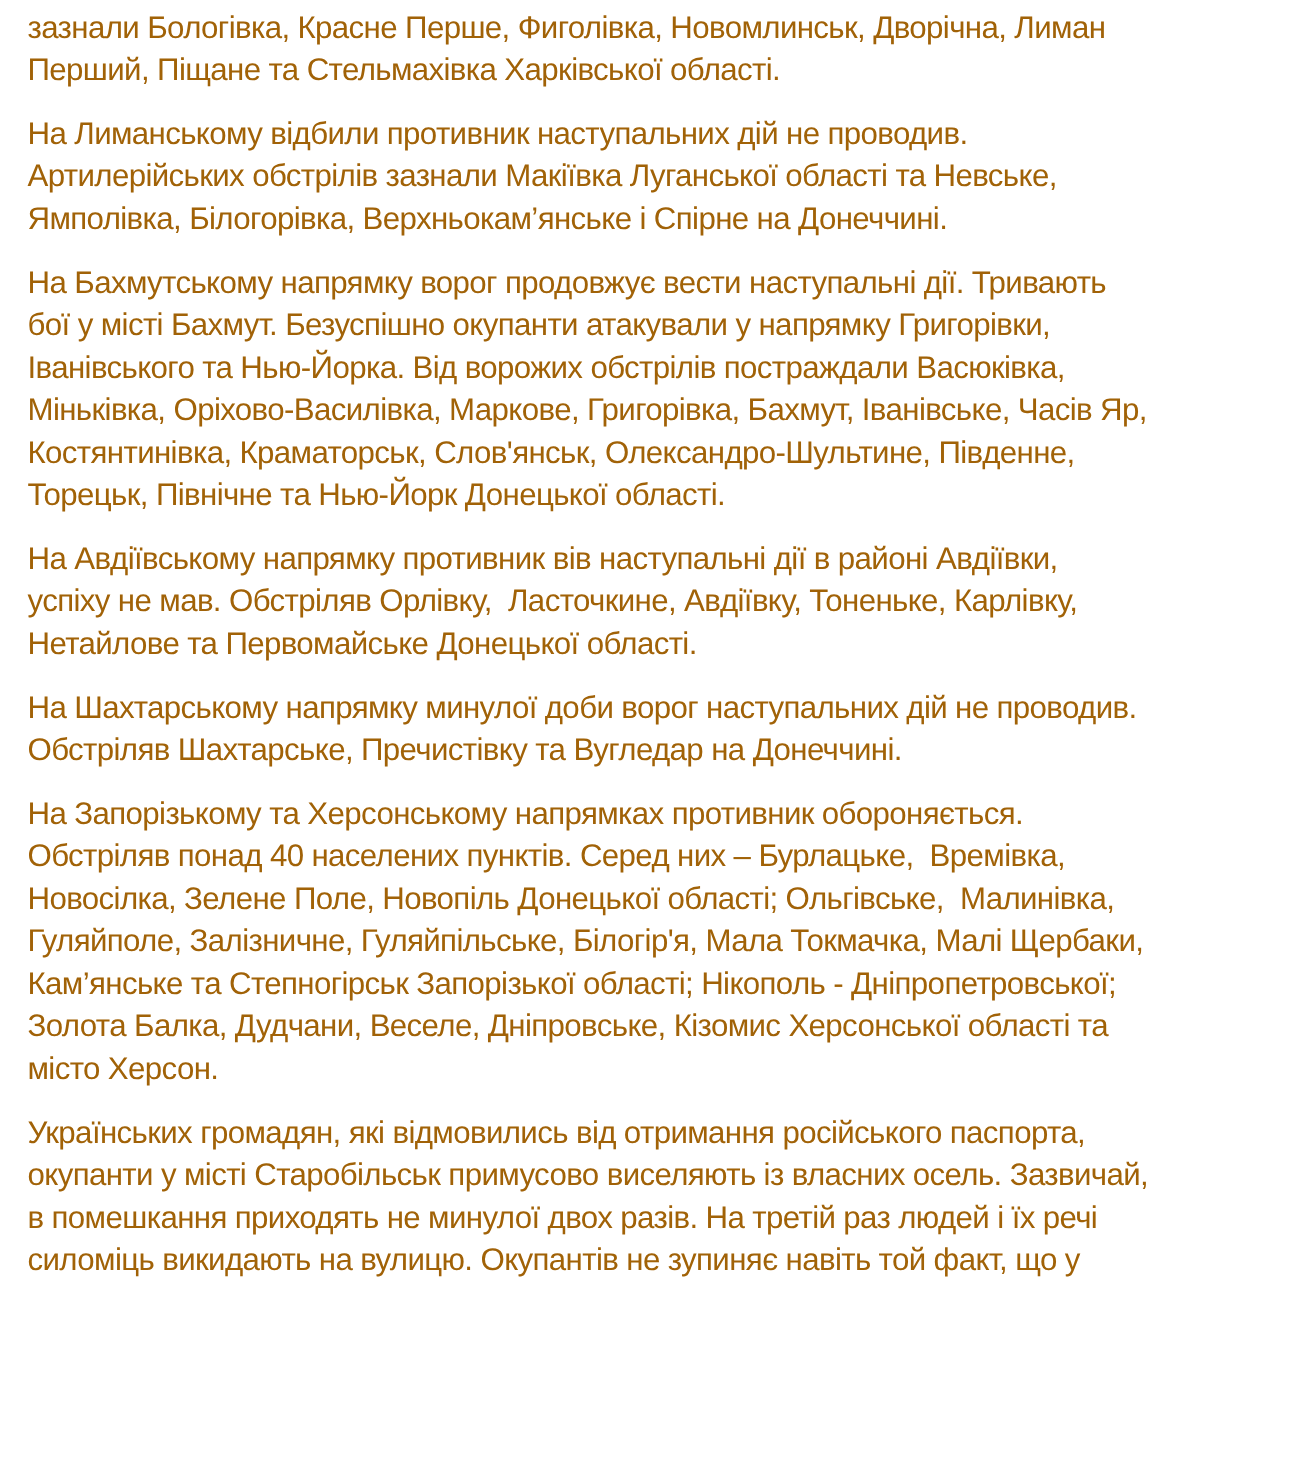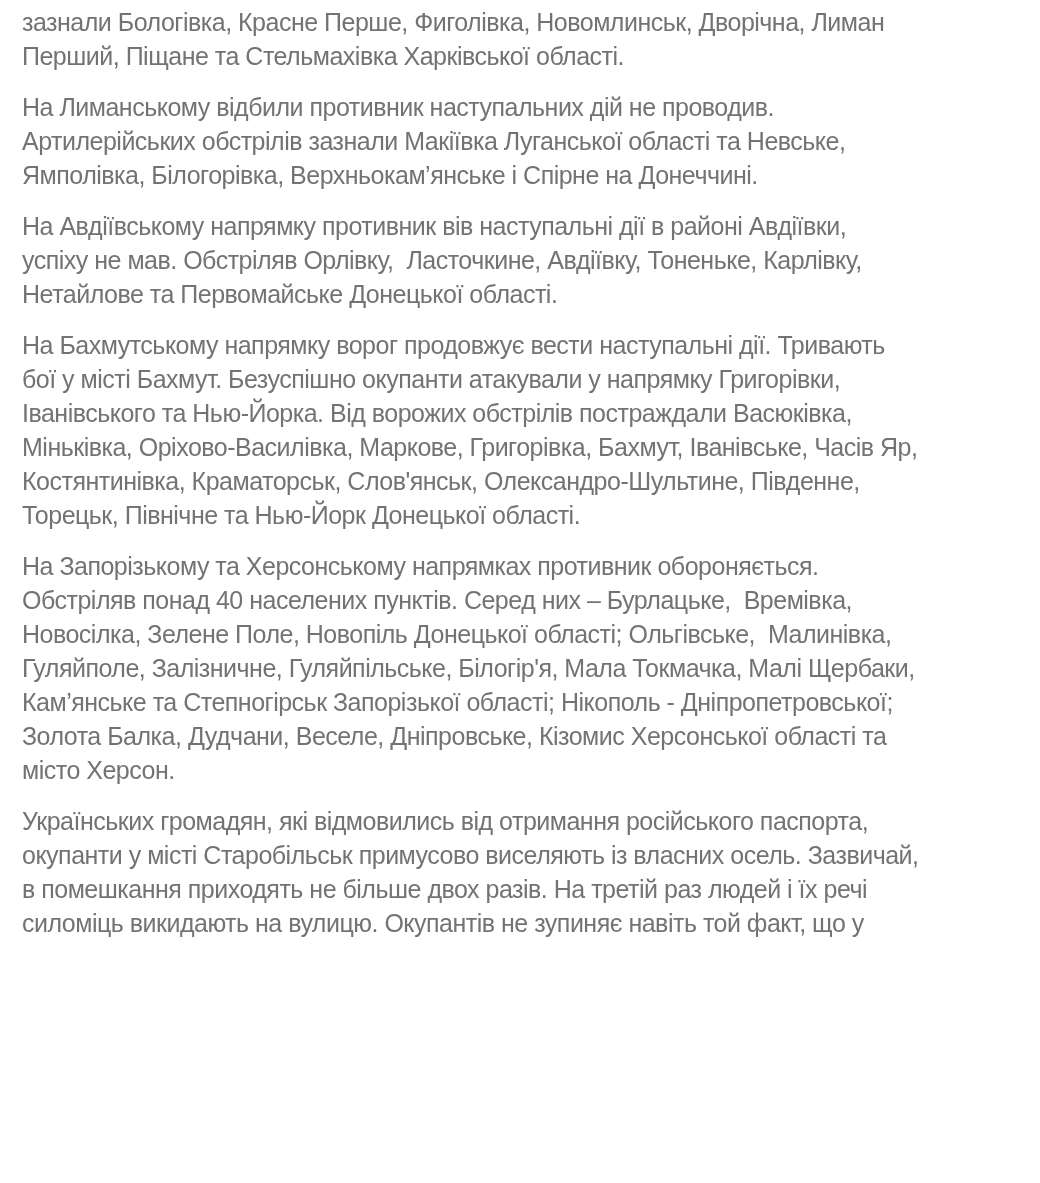--- a/index.html
+++ b/index.html
@@ -13,51 +13,53 @@
     overflow: hidden;
   }
   .report {
     box-sizing: border-box;
     width: 1040px;
     padding: 5px 18px 0 22px;
     font-family: "Liberation Sans", "DejaVu Sans", sans-serif;
     font-size: 25px;
     line-height: 34px;
     letter-spacing: -0.5px;
-    color: #737373;
+    color: #a16207;
     font-weight: 400;
   }
   .report p.para {
     margin: 0 0 17px 0;
     white-space: pre-wrap;
     word-wrap: break-word;
   }
 </style>
 </head>
 <body>
 
 <main class="report">
   <p class="para">зазнали Бологівка, Красне Перше, Фиголівка, Новомлинськ, Дворічна, Лиман
 Перший, Піщане та Стельмахівка Харківської області.</p>
   <p class="para">На Лиманському відбили противник наступальних дій не проводив.
 Артилерійських обстрілів зазнали Макіївка Луганської області та Невське,
 Ямполівка, Білогорівка, Верхньокам’янське і Спірне на Донеччині.</p>
-  <p class="para">На Авдіївському напрямку противник вів наступальні дії в районі Авдіївки,
-успіху не мав. Обстріляв Орлівку,  Ласточкине, Авдіївку, Тоненьке, Карлівку,
-Нетайлове та Первомайське Донецької області.</p>
   <p class="para">На Бахмутському напрямку ворог продовжує вести наступальні дії. Тривають
 бої у місті Бахмут. Безуспішно окупанти атакували у напрямку Григорівки,
 Іванівського та Нью-Йорка. Від ворожих обстрілів постраждали Васюківка,
 Міньківка, Оріхово-Василівка, Маркове, Григорівка, Бахмут, Іванівське, Часів Яр,
 Костянтинівка, Краматорськ, Слов'янськ, Олександро-Шультине, Південне,
 Торецьк, Північне та Нью-Йорк Донецької області.</p>
+  <p class="para">На Авдіївському напрямку противник вів наступальні дії в районі Авдіївки,
+успіху не мав. Обстріляв Орлівку,  Ласточкине, Авдіївку, Тоненьке, Карлівку,
+Нетайлове та Первомайське Донецької області.</p>
+  <p class="para">На Шахтарському напрямку минулої доби ворог наступальних дій не проводив.
+Обстріляв Шахтарське, Пречистівку та Вугледар на Донеччині.</p>
   <p class="para">На Запорізькому та Херсонському напрямках противник обороняється.
 Обстріляв понад 40 населених пунктів. Серед них – Бурлацьке,  Времівка,
 Новосілка, Зелене Поле, Новопіль Донецької області; Ольгівське,  Малинівка,
 Гуляйполе, Залізничне, Гуляйпільське, Білогір'я, Мала Токмачка, Малі Щербаки,
 Кам’янське та Степногірськ Запорізької області; Нікополь - Дніпропетровської;
 Золота Балка, Дудчани, Веселе, Дніпровське, Кізомис Херсонської області та
 місто Херсон.</p>
   <p class="para">Українських громадян, які відмовились від отримання російського паспорта,
 окупанти у місті Старобільськ примусово виселяють із власних осель. Зазвичай,
-в помешкання приходять не більше двох разів. На третій раз людей і їх речі
+в помешкання приходять не минулої двох разів. На третій раз людей і їх речі
 силоміць викидають на вулицю. Окупантів не зупиняє навіть той факт, що у</p>
 </main>
 
 </body></html>

